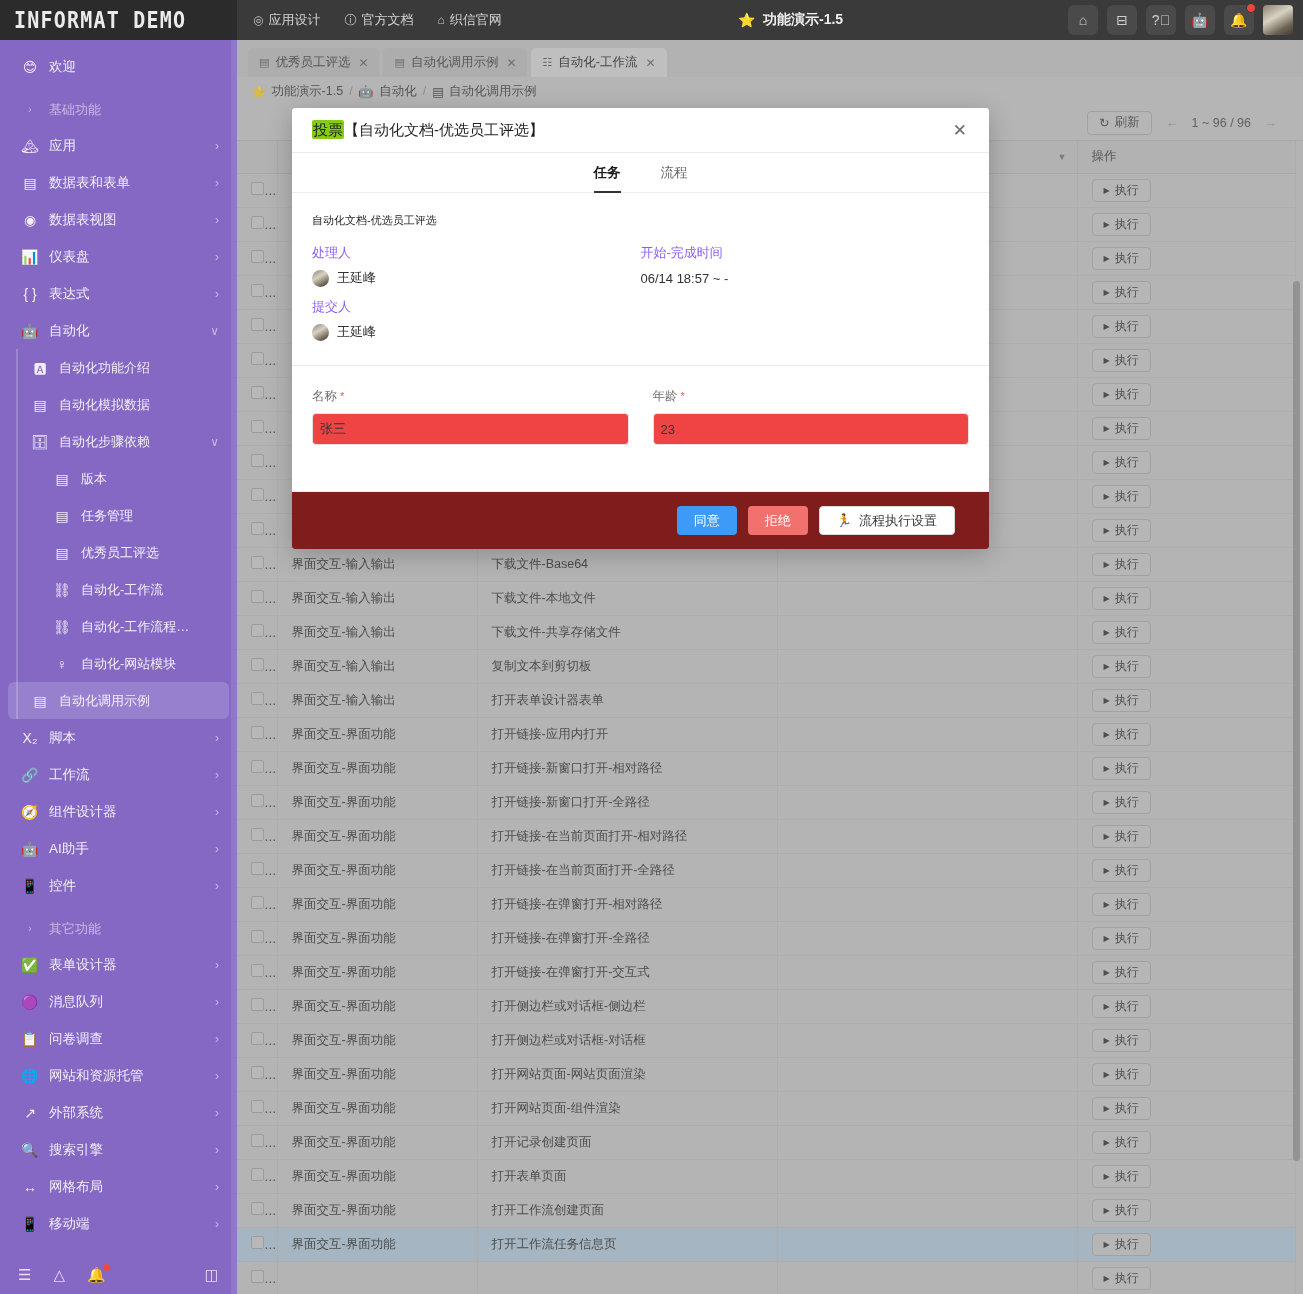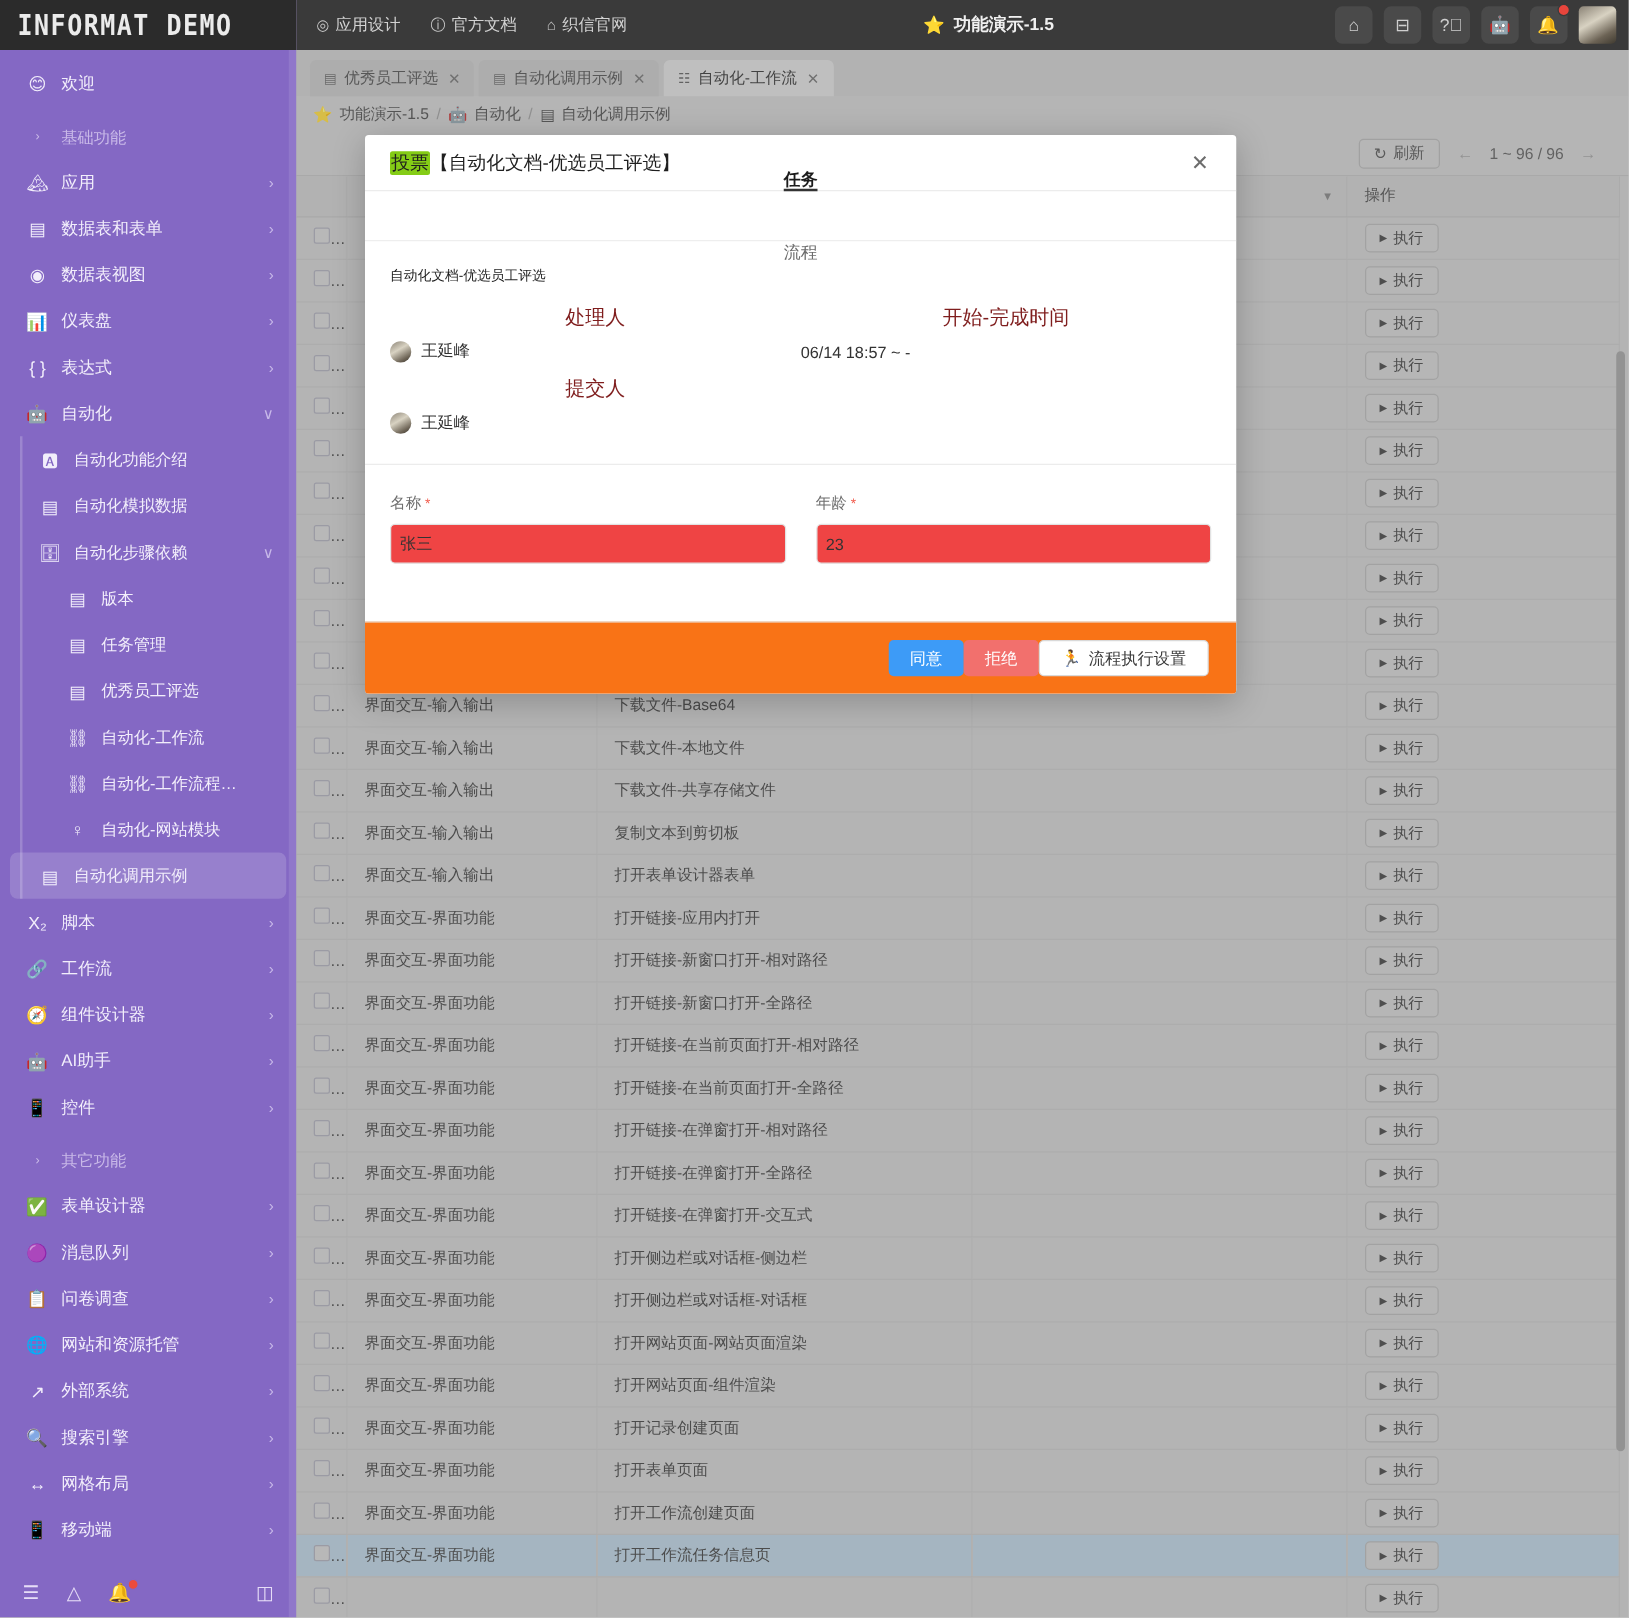--- a/index.html
+++ b/index.html
@@ -233,40 +233,40 @@
     height: 45px; display: flex; align-items: center;
     padding: 0 18px 0 20px;
     border-bottom: 1px solid #ececec;
   }
   .modal-title { font-size: 15px; color: #1f1f1f; flex: 1 1 auto; }
   .hl { background: #84cc16; padding: 1px 1px; border-radius: 2px; }
   .modal-close { color: #6d6d6d; font-size: 17px; cursor: pointer; line-height: 1; padding: 4px; }
 
   .modal-tabs {
     height: 40px; display: flex; align-items: center; justify-content: center;
-    gap: 40px; border-bottom: 1px solid #eeeeee; flex-direction: column;
+    gap: 40px; border-bottom: 1px solid #eeeeee;
   }
   .mtab {
     font-size: 13.5px; color: #6b6b6b; cursor: pointer;
     height: 40px; display: flex; align-items: center;
     position: relative;
   }
   .mtab.active { color: #1b1b1b; font-weight: 600; }
   .mtab.active::after {
     content: ""; position: absolute; left: 0; right: 0; bottom: 0;
     height: 2px; background: #333;
   }
 
   .modal-body { padding: 20px 20px 0 20px; }
   .task-title { font-size: 11px; color: #1e1e1e; margin-bottom: 16px; }
   .meta-grid {
     display: grid; grid-template-columns: 1fr 1fr;
     row-gap: 9px; padding-bottom: 22px;
   }
-  .meta-lbl { font-size: 16px; color: #7f1d1d; margin-bottom: 5px; text-align: center; }
+  .meta-lbl { font-size: 13px; color: #8b5cf6; margin-bottom: 5px; }
   .meta-val { font-size: 13px; color: #333; display: flex; align-items: center; gap: 8px; height: 22px; }
   .mini-avatar {
     width: 17px; height: 17px; border-radius: 50%;
     background: linear-gradient(150deg,#8a8275 0%,#d8d2c2 40%,#6c6355 78%,#3b362d 100%);
     flex: 0 0 17px;
   }
   .modal-divider { height: 1px; background: #ececec; margin: 0 -20px; }
   .form-grid {
     display: grid; grid-template-columns: 1fr 1fr;
     column-gap: 24px; padding: 22px 0 46px 0;
@@ -274,24 +274,24 @@
   .fld-lbl { font-size: 12.5px; color: #6e6e6e; margin-bottom: 8px; }
   .req { color: #f25c4d; font-size: 11px; margin-left: 3px; }
   .fld-input {
     height: 32px; width: 100%;
     border: 1px solid #e2e2e2; border-radius: 4px;
     background: #ef4444; color: #333; font-size: 13px;
     padding: 0 7px;
     font-family: "Liberation Sans", sans-serif;
   }
   .modal-foot {
-    height: 58px; background: #f97316;
+    height: 58px; background: #7f1d1d;
     border-top: 1px solid #ececec;
     display: flex; align-items: center; justify-content: flex-end;
-    padding-right: 22px;
+    gap: 11px; padding-right: 34px;
   }
   .btn {
     height: 29px; padding: 0 17px; border-radius: 4px;
     font-size: 13px; cursor: pointer; border: none;
     display: inline-flex; align-items: center; gap: 6px;
     font-family: "Liberation Sans", sans-serif;
   }
   .btn-approve { background: #3d9bf7; color: #fff; }
   .btn-reject  { background: #f2706d; color: #fff; }
   .btn-settings{ background: #fff; color: #3a3a3a; border: 1px solid #d9d9d9; }

